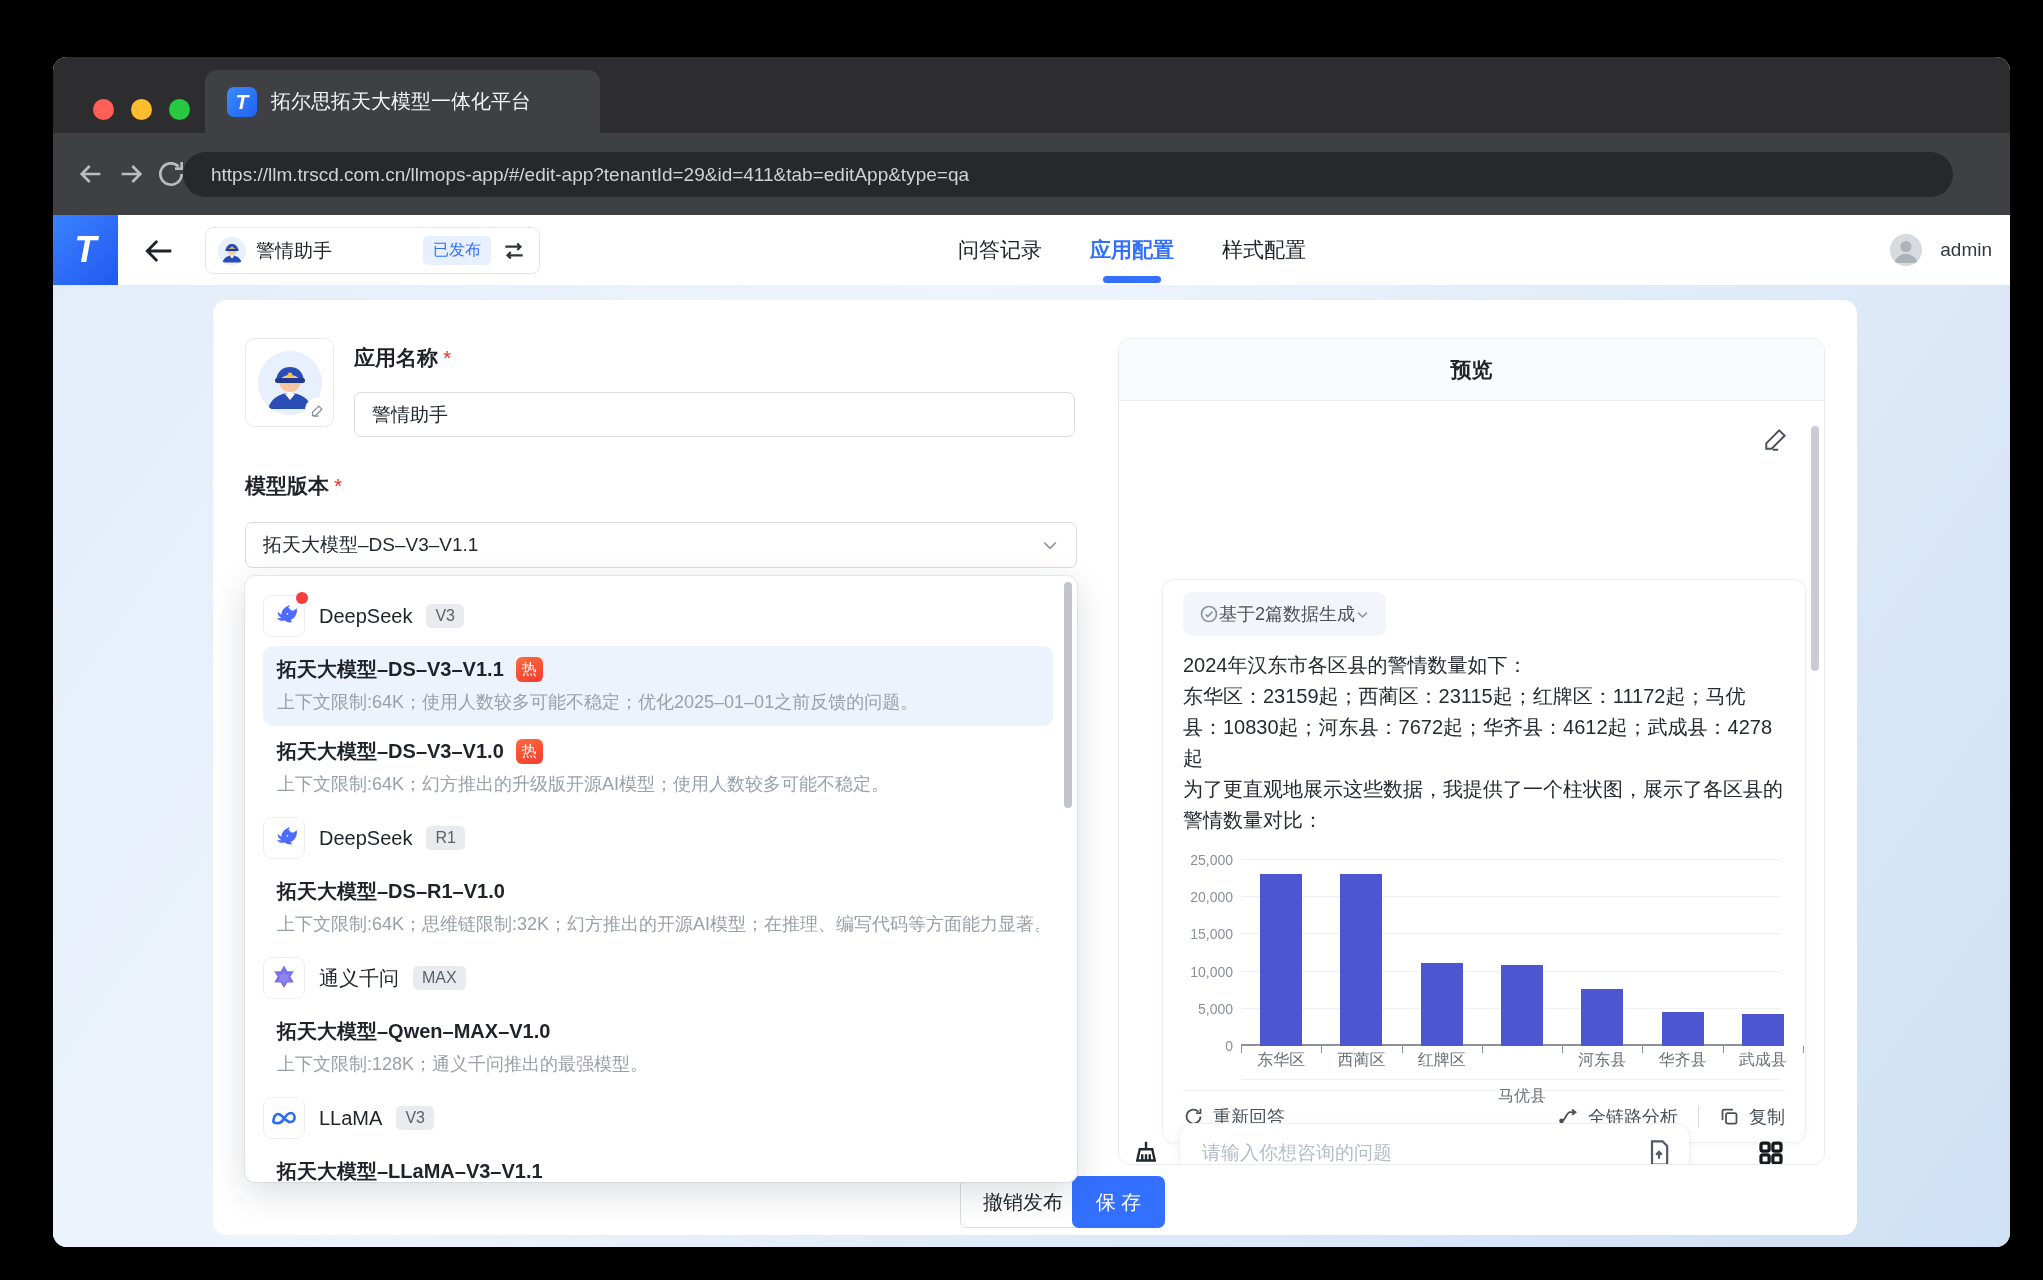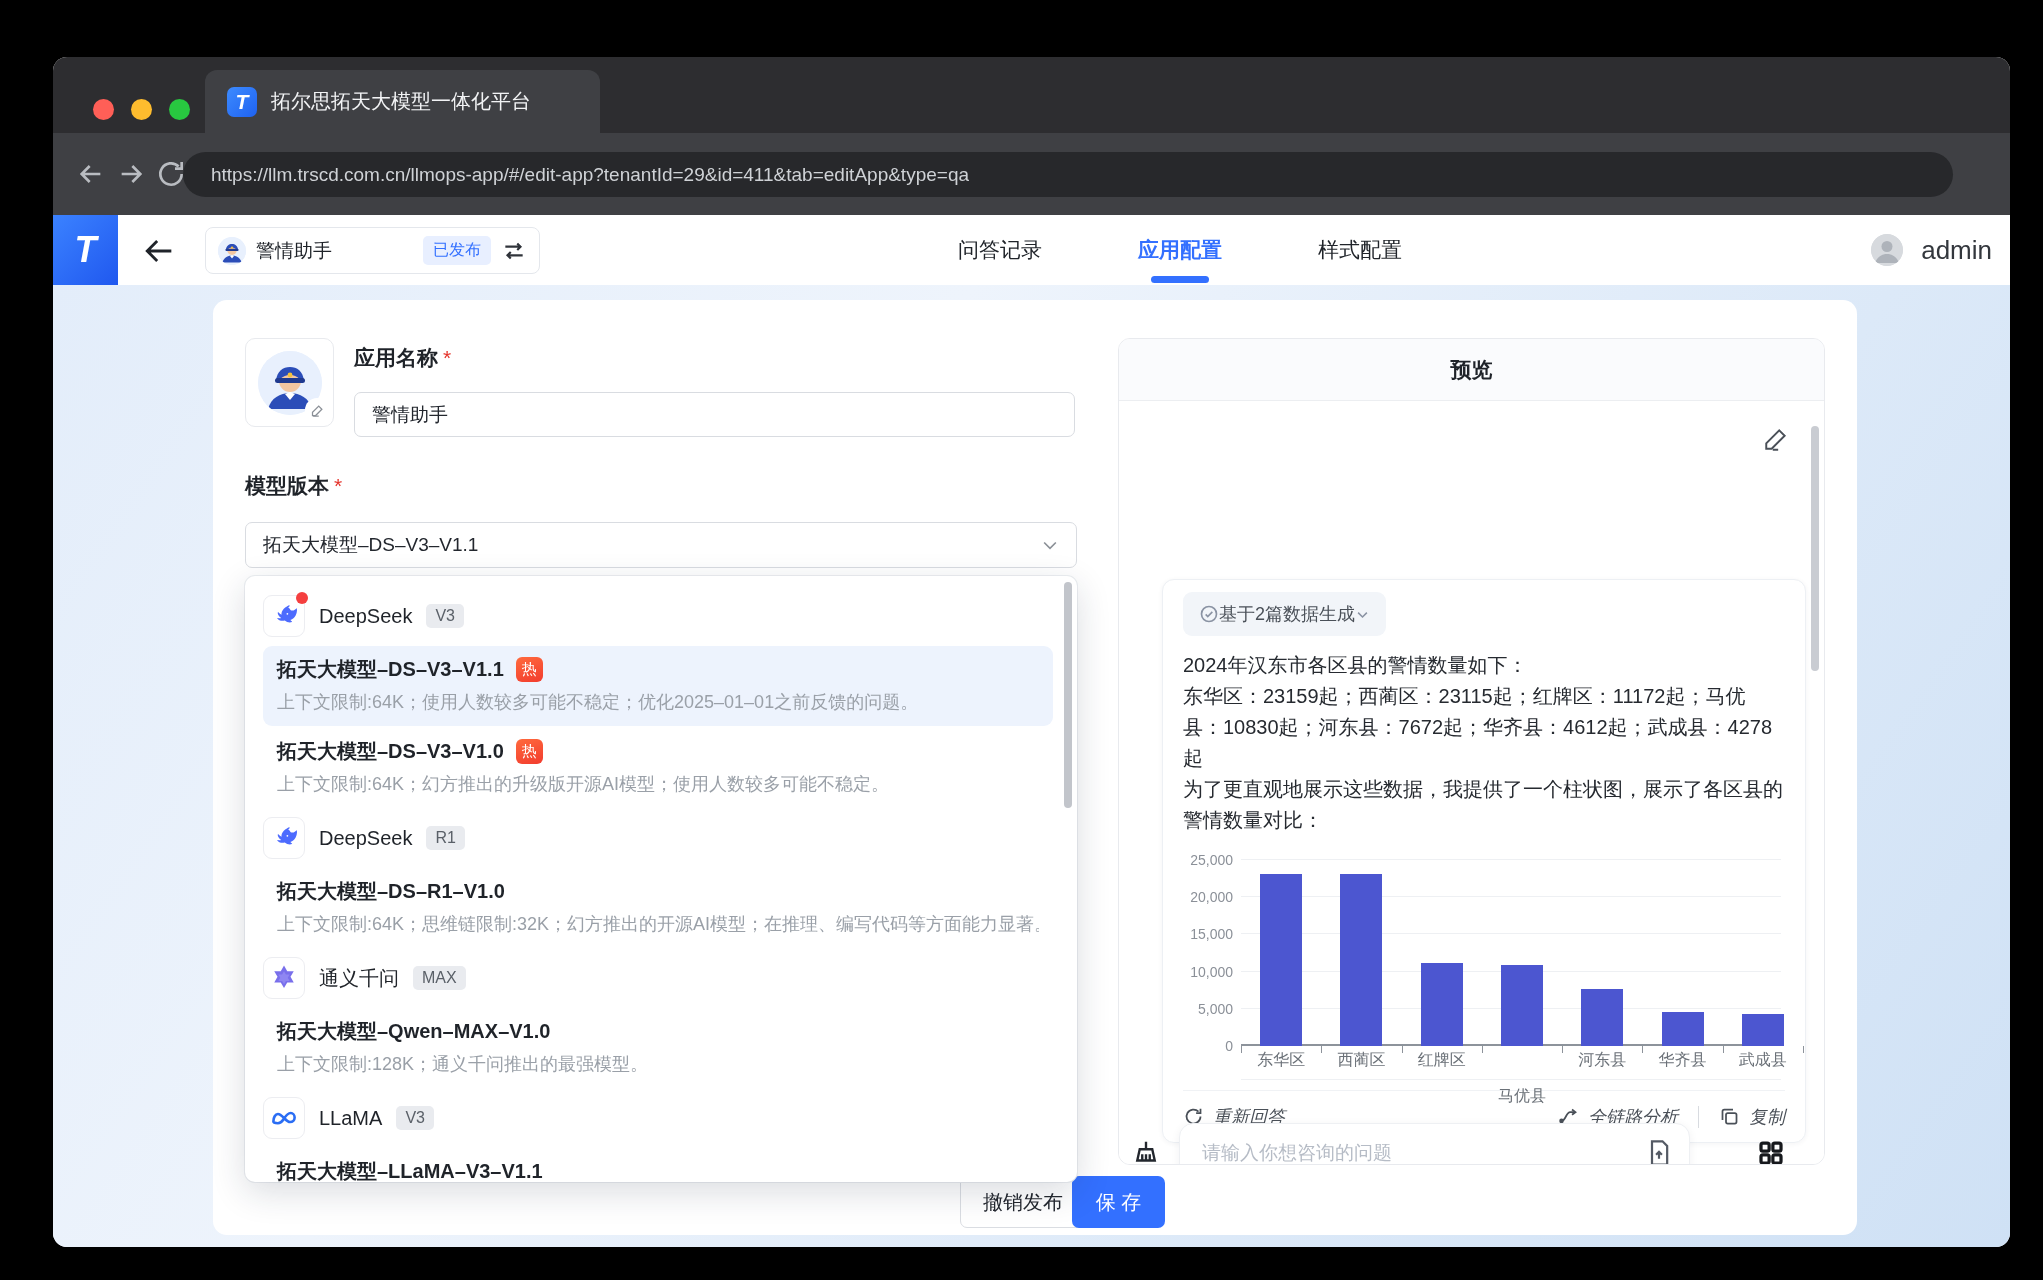--- a/index.html
+++ b/index.html
@@ -24,27 +24,27 @@
 
   
   .appbar { position:absolute; left:0; top:158px; width:100%; height:70px; background:#fff; }
   .applogo { position:absolute; left:0; top:0; width:65px; height:70px; background:linear-gradient(135deg,#3b82ff,#2058ef); display:flex; align-items:center; justify-content:center; color:#fff; font-weight:800; font-style:italic; font-size:36px; }
   .backarrow { position:absolute; left:90px; top:19px; width:34px; height:34px; color:#20242a; }
   .appcard { position:absolute; left:152px; top:12px; width:335px; height:47px; border:1px solid #e4e7ec; border-radius:8px; display:flex; align-items:center; gap:10px; padding:0 12px; background:#fff; }
   .appcard .mini-ava { width:28px; height:28px; border-radius:50%; background:#e8f0fd; overflow:hidden; flex:0 0 auto; }
   .appcard .aname { font-size:19px; color:#1f2329; flex:1; }
   .pubbadge { background:#e8efff; color:#3370ff; font-size:16px; padding:4px 10px; border-radius:5px; white-space:nowrap; }
   .swapic { width:26px; height:26px; color:#30343b; flex:0 0 auto; }
-  .tabs { position:absolute; left:905px; top:0; height:70px; display:flex; gap:96px; align-items:flex-start; }
+  .tabs { position:absolute; left:905px; top:0; height:70px; display:flex; gap:48px; align-items:flex-start; }
   .tab-item { position:relative; font-size:21px; color:#20242a; height:100%; display:flex; align-items:center; cursor:pointer; }
   .tab-item.active { color:#3370ff; font-weight:700; }
   .tab-item.active::after { content:""; position:absolute; left:50%; transform:translateX(-50%); bottom:2px; width:58px; height:7px; border-radius:4px; background:#3370ff; }
   .userbox { position:absolute; right:18px; top:0; height:70px; display:flex; align-items:center; gap:10px; }
   .userbox .uava { width:32px; height:32px; border-radius:50%; background:#d7dade; overflow:hidden; }
-  .userbox .uname { font-size:26px; color:#33373d;margin-left:8px; }
+  .userbox .uname { font-size:19px; color:#33373d;margin-left:8px; }
 
   
   .content { position:absolute; left:0; top:228px; width:100%; height:962px; background:linear-gradient(125deg,#e3edfa 0%,#eef4fc 35%,#dce9f8 70%,#cfe1f5 100%); }
   .maincard { position:absolute; left:160px; top:15px; width:1644px; height:935px; background:#fff; border-radius:14px; }
 
   
   .ava-card { position:absolute; left:32px; top:38px; width:89px; height:89px; border:1px solid #e8eaee; border-radius:10px; background:#fff; display:flex; align-items:center; justify-content:center; }
   .ava-circle { width:64px; height:64px; border-radius:50%; background:#e8f0fd; overflow:hidden; }
   .ava-edit { position:absolute; right:4px; bottom:4px; width:24px; height:24px; color:#8b9097; background:#fff; border-radius:50%; display:flex; align-items:center; justify-content:center; }
   .flabel { position:absolute; font-size:21px; font-weight:700; color:#1f2329; }
@@ -97,21 +97,21 @@
   .baseline { position:absolute; left:0; bottom:0; width:100%; height:2px; background:#8d939b; }
   .xtick { position:absolute; bottom:-7px; width:1px; height:7px; background:#8d939b; }
   .ylab { position:absolute; right:100%; transform:translate(-8px,-50%); font-size:14px; color:#8b9098; white-space:nowrap; }
   .barcol { position:absolute; bottom:0; display:flex; justify-content:center; }
   .bar { width:42px; background:#4c56d0; }
   .xlab { position:absolute; top:202px; font-size:16px; color:#6b7178; text-align:center; }
   .chart-bottom { position:absolute; left:58px; right:4px; top:231px; height:1px; background:#eef0f3; }
 
   
   .actrow { margin-top:10px; border-top:1px solid #f0f2f5; height:52px; display:flex; align-items:center; font-size:18px; color:#4a5058; }
-  .act { display:flex; align-items:center; gap:9px; cursor:pointer;font-style:italic; }
+  .act { display:flex; align-items:center; gap:9px; cursor:pointer; }
   .act svg { width:21px; height:21px; }
   .actrow .spacer { flex:1; }
   .vdiv { width:1px; height:22px; background:#d8dbe0; margin:0 20px; }
 
   
   .inputrow { position:absolute; left:12px; top:722px; width:683px; display:flex; align-items:center; gap:18px; }
   .broom { width:30px; height:30px; color:#23272e; flex:0 0 auto; }
   .askinput { position:relative; width:511px; height:60px; background:#fff; border:1px solid #eef0f3; box-shadow:0 2px 10px rgba(31,41,55,.06); border-radius:14px; display:flex; align-items:center; padding:0 60px 0 22px; }
   .askinput .ph { font-size:19px; color:#b6bcc6; }
   .upic { position:absolute; right:16px; width:28px; height:28px; color:#545a64; }

